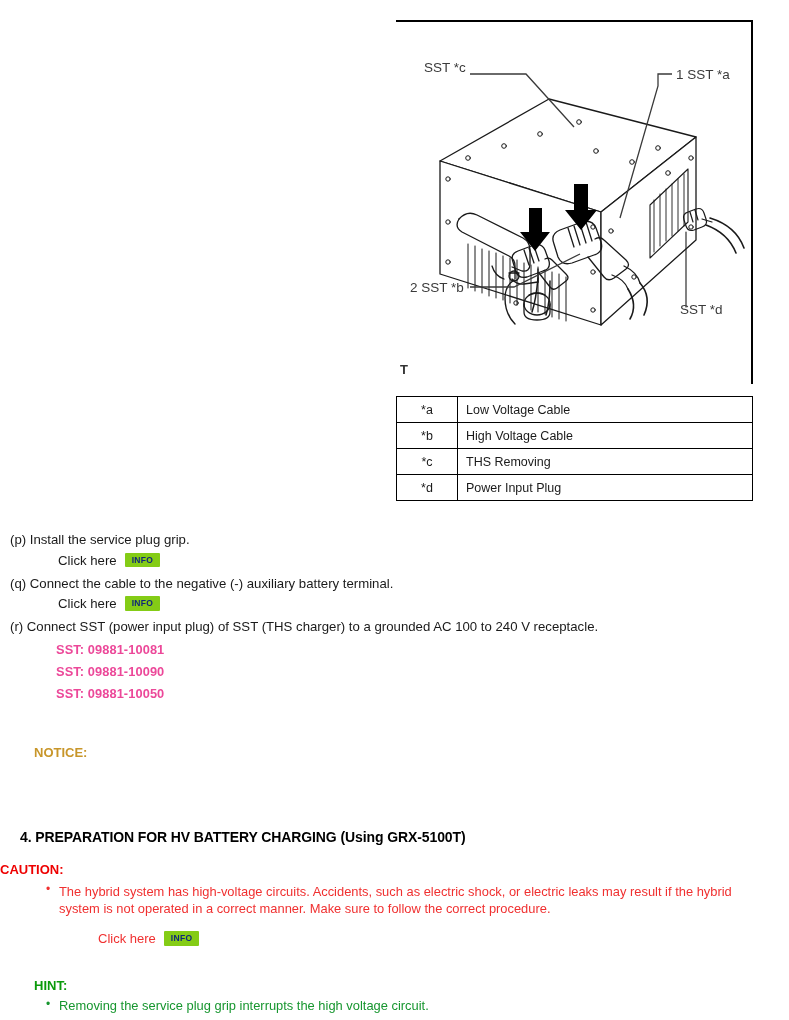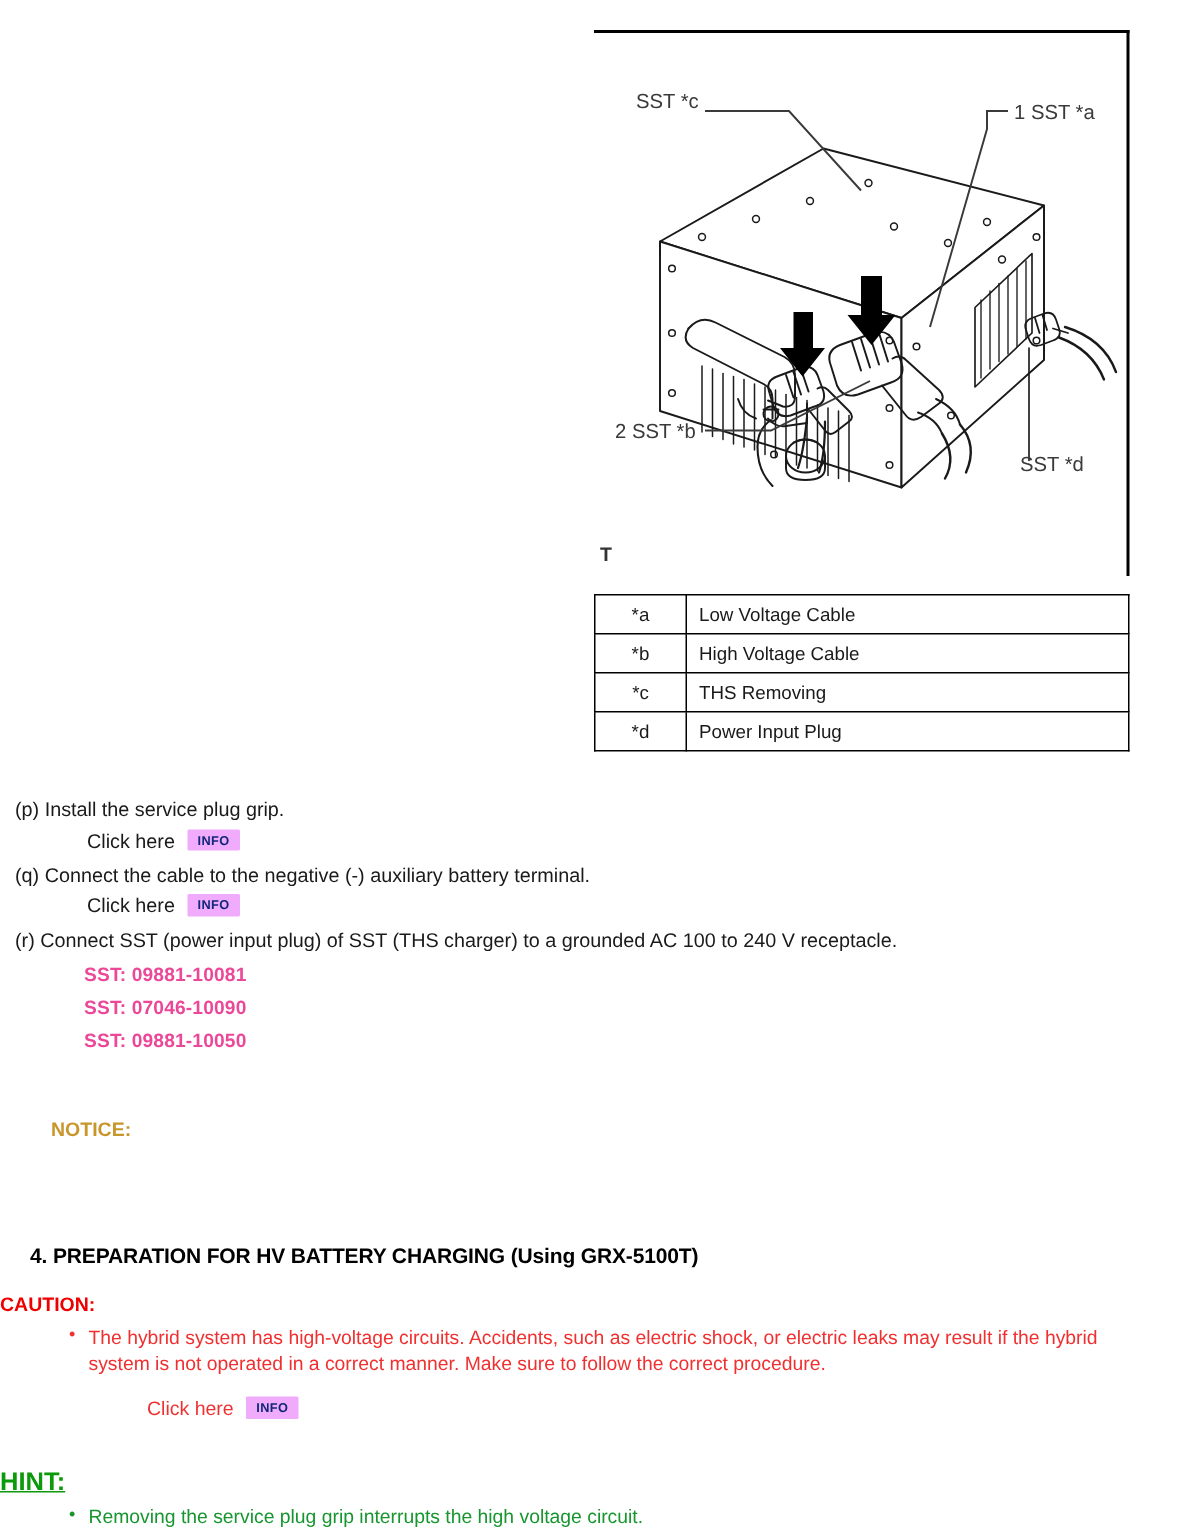--- a/index.html
+++ b/index.html
@@ -82,21 +82,21 @@
     padding-left: 58px;
     margin: 3px 0 8px 0;
     display: flex;
     align-items: center;
     font-size: 13.2px;
     color: #1a1a1a;
   }
   .info-badge {
     display: inline-block;
     margin-left: 8px;
-    background: #f0abfc;
+    background: #84cc16;
     color: #10277a;
     font-size: 8.5px;
     font-weight: bold;
     letter-spacing: 0.3px;
     padding: 3px 7px 3px 7px;
     line-height: 1;
     border-radius: 1px;
   }
   .sst-list {
     padding-left: 56px;
@@ -189,23 +189,23 @@
   
   .hint-block {
     position: absolute;
     left: 0;
     top: 978px;
     width: 789px;
   }
   .hint-title {
     color: #0a9a0a;
     font-weight: bold;
-    font-size: 17px;
+    font-size: 13px;
+    padding-left: 34px;
     margin-bottom: 5px;
-    text-decoration: underline;
   }
   .hint-list {
     list-style: none;
     margin: 0;
     padding: 0 20px 0 46px;
   }
   .hint-list li {
     position: relative;
     color: #17962f;
     font-size: 12.9px;
@@ -407,21 +407,21 @@
   <p class="step">(q) Connect the cable to the negative (-) auxiliary battery terminal.</p>
   <div class="clickrow">
     <span>Click here</span>
     <span class="info-badge">INFO</span>
   </div>
 
   <p class="step">(r) Connect SST (power input plug) of SST (THS charger) to a grounded AC 100 to 240 V receptacle.</p>
 
   <div class="sst-list">
     <div class="sst-line">SST: 09881-10081</div>
-    <div class="sst-line">SST: 07046-10090</div>
+    <div class="sst-line">SST: 09881-10090</div>
     <div class="sst-line">SST: 09881-10050</div>
   </div>
 </div>
 
 <div class="notice-block">
   <div class="notice-title">NOTICE:</div>
 </div>
 
 <div class="section-head">4. PREPARATION FOR HV BATTERY CHARGING (Using GRX-5100T)</div>
 

